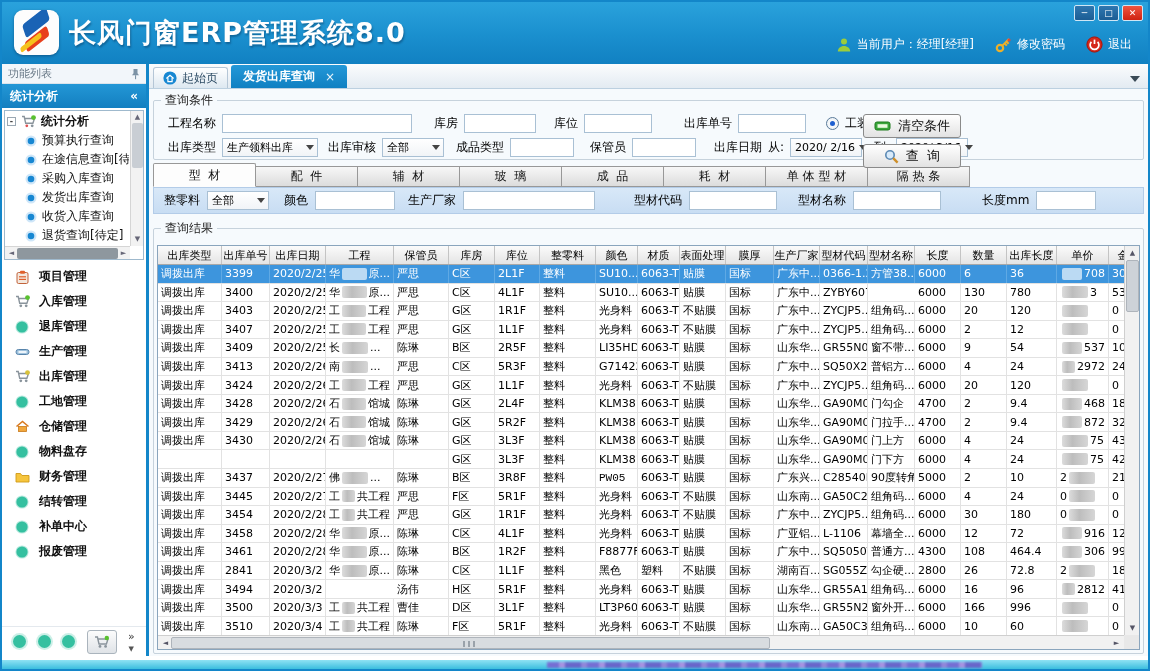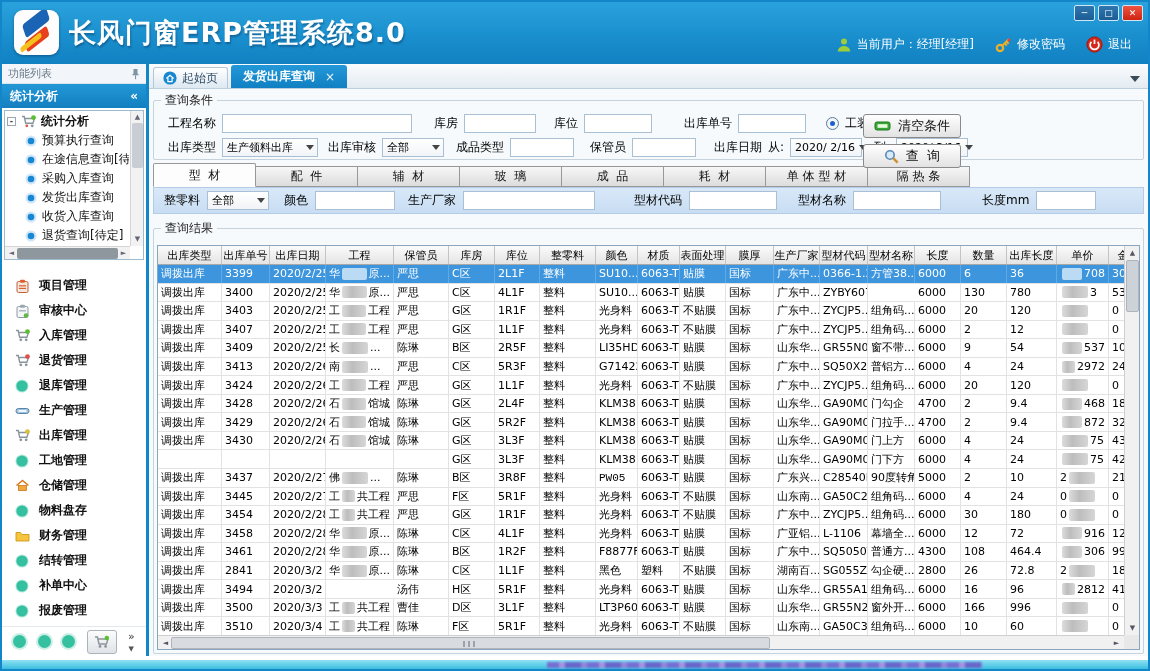--- a/index.html
+++ b/index.html
@@ -38,21 +38,21 @@
   .tree-rows { position:absolute; inset:1px 14px 13px 2px; overflow:hidden; }
   .tree-row { height:19px; display:flex; align-items:center; gap:5px; font-size:12px; color:#111; white-space:nowrap; cursor:default; }
   .tree-row.root { font-weight:bold; }
   .tree-row.child { padding-left:18px; }
   .expander { width:9px; height:9px; border:1px solid #9aa7b2; background:#fff; display:flex; align-items:center; justify-content:center; font-size:8px; line-height:1; color:#444; }
   .tree-vscroll { position:absolute; right:0; top:0; bottom:13px; width:13px; background:#f2f2f2; border-left:1px solid #d5d5d5; }
   .tree-vscroll .thumb { position:absolute; top:12px; left:1px; width:11px; height:45px; background:#c9ced4; border-radius:2px; }
   .tree-hscroll { position:absolute; left:0; right:13px; bottom:0; height:13px; background:#f2f2f2; border-top:1px solid #d5d5d5; }
   .tree-hscroll .thumb { position:absolute; top:1px; left:12px; right:12px; height:11px; background:#8e979e; border-radius:2px; }
   .sb-arrow { position:absolute; font-size:7px; color:#667; line-height:13px; text-align:center; width:13px; }
-  .menu { flex:1; padding-top:13px; overflow:hidden; }
+  .menu { flex:1; padding-top:4px; overflow:hidden; }
   .menu-item { height:25px; display:flex; align-items:center; gap:9px; padding-left:12px; font-weight:bold; color:#101010; font-size:12px; cursor:default; }
   .menu-item .mi { width:16px; display:flex; justify-content:center; }
   .side-footer { flex:0 0 30px; display:flex; align-items:center; justify-content:space-evenly; border-top:1px solid #e4e9ee; }
   .foot-dot { width:13px; height:13px; border-radius:50%; background:#35c0a0; box-shadow:0 0 0 2px rgba(53,192,160,.25); }
   .foot-btn { width:30px; height:24px; background:linear-gradient(#fcfcfc,#dfe3e7); border:1px solid #aab4bd; border-radius:3px; display:flex; align-items:center; justify-content:center; }
   .foot-chev { font-size:11px; color:#333; line-height:1; text-align:center; }
   .foot-chev .car { font-size:7px; color:#555; }
 
   
   .main { flex:1; display:flex; flex-direction:column; min-width:0; background:#f6fafd; }
@@ -275,50 +275,28 @@
                 <rect x="1" y="2.5" width="11" height="11" rx="1.5" fill="#f3e8de" stroke="#c2633a"></rect>
                 <rect x="4" y="0.8" width="5" height="3" rx="1" fill="#df5f2b"></rect>
                 <rect x="3" y="6.2" width="7" height="1.2" fill="#df5f2b"></rect>
                 <rect x="3" y="8.8" width="7" height="1.2" fill="#df5f2b"></rect>
               </svg>
             </span>
             <span>项目管理</span>
           </div>
           <div class="menu-item">
             <span class="mi ico">
-              <svg width="13" height="14">
-                <rect x="1" y="2.5" width="11" height="11" rx="1.5" fill="#f4f6f8" stroke="#8b99a5"></rect>
-                <rect x="4" y="0.8" width="5" height="3" rx="1" fill="#9aa8b4"></rect>
-                <rect x="3" y="6.2" width="7" height="1.2" fill="#9aa8b4"></rect>
-                <circle cx="10" cy="11.5" r="2.3" fill="#62b844"></circle>
-              </svg>
-            </span>
-            <span>审核中心</span>
-          </div>
-          <div class="menu-item">
-            <span class="mi ico">
               <svg width="15" height="13">
                 <path d="M1 1.5 h2.2 l1.5 6.8 h7.2 l1.6 -4.8 H4.1" fill="none" stroke="#8a949c" stroke-width="1.4"></path>
                 <circle cx="5.8" cy="10.8" r="1.4" fill="#8a949c"></circle>
                 <circle cx="11.2" cy="10.8" r="1.4" fill="#8a949c"></circle>
                 <circle cx="12.5" cy="2.6" r="2.4" fill="#59c12f"></circle>
               </svg>
             </span>
             <span>入库管理</span>
-          </div>
-          <div class="menu-item">
-            <span class="mi ico">
-              <svg width="15" height="13">
-                <path d="M1 1.5 h2.2 l1.5 6.8 h7.2 l1.6 -4.8 H4.1" fill="none" stroke="#8a949c" stroke-width="1.4"></path>
-                <circle cx="5.8" cy="10.8" r="1.4" fill="#8a949c"></circle>
-                <circle cx="11.2" cy="10.8" r="1.4" fill="#8a949c"></circle>
-                <circle cx="12.5" cy="2.6" r="2.4" fill="#e05050"></circle>
-              </svg>
-            </span>
-            <span>退货管理</span>
           </div>
           <div class="menu-item">
             <span class="mi ico">
               <svg width="14" height="14">
                 <circle cx="7" cy="7" r="5.6" fill="#35c0a0" stroke="rgba(53,192,160,.35)" stroke-width="2"></circle>
               </svg>
             </span>
             <span>退库管理</span>
           </div>
           <div class="menu-item">

